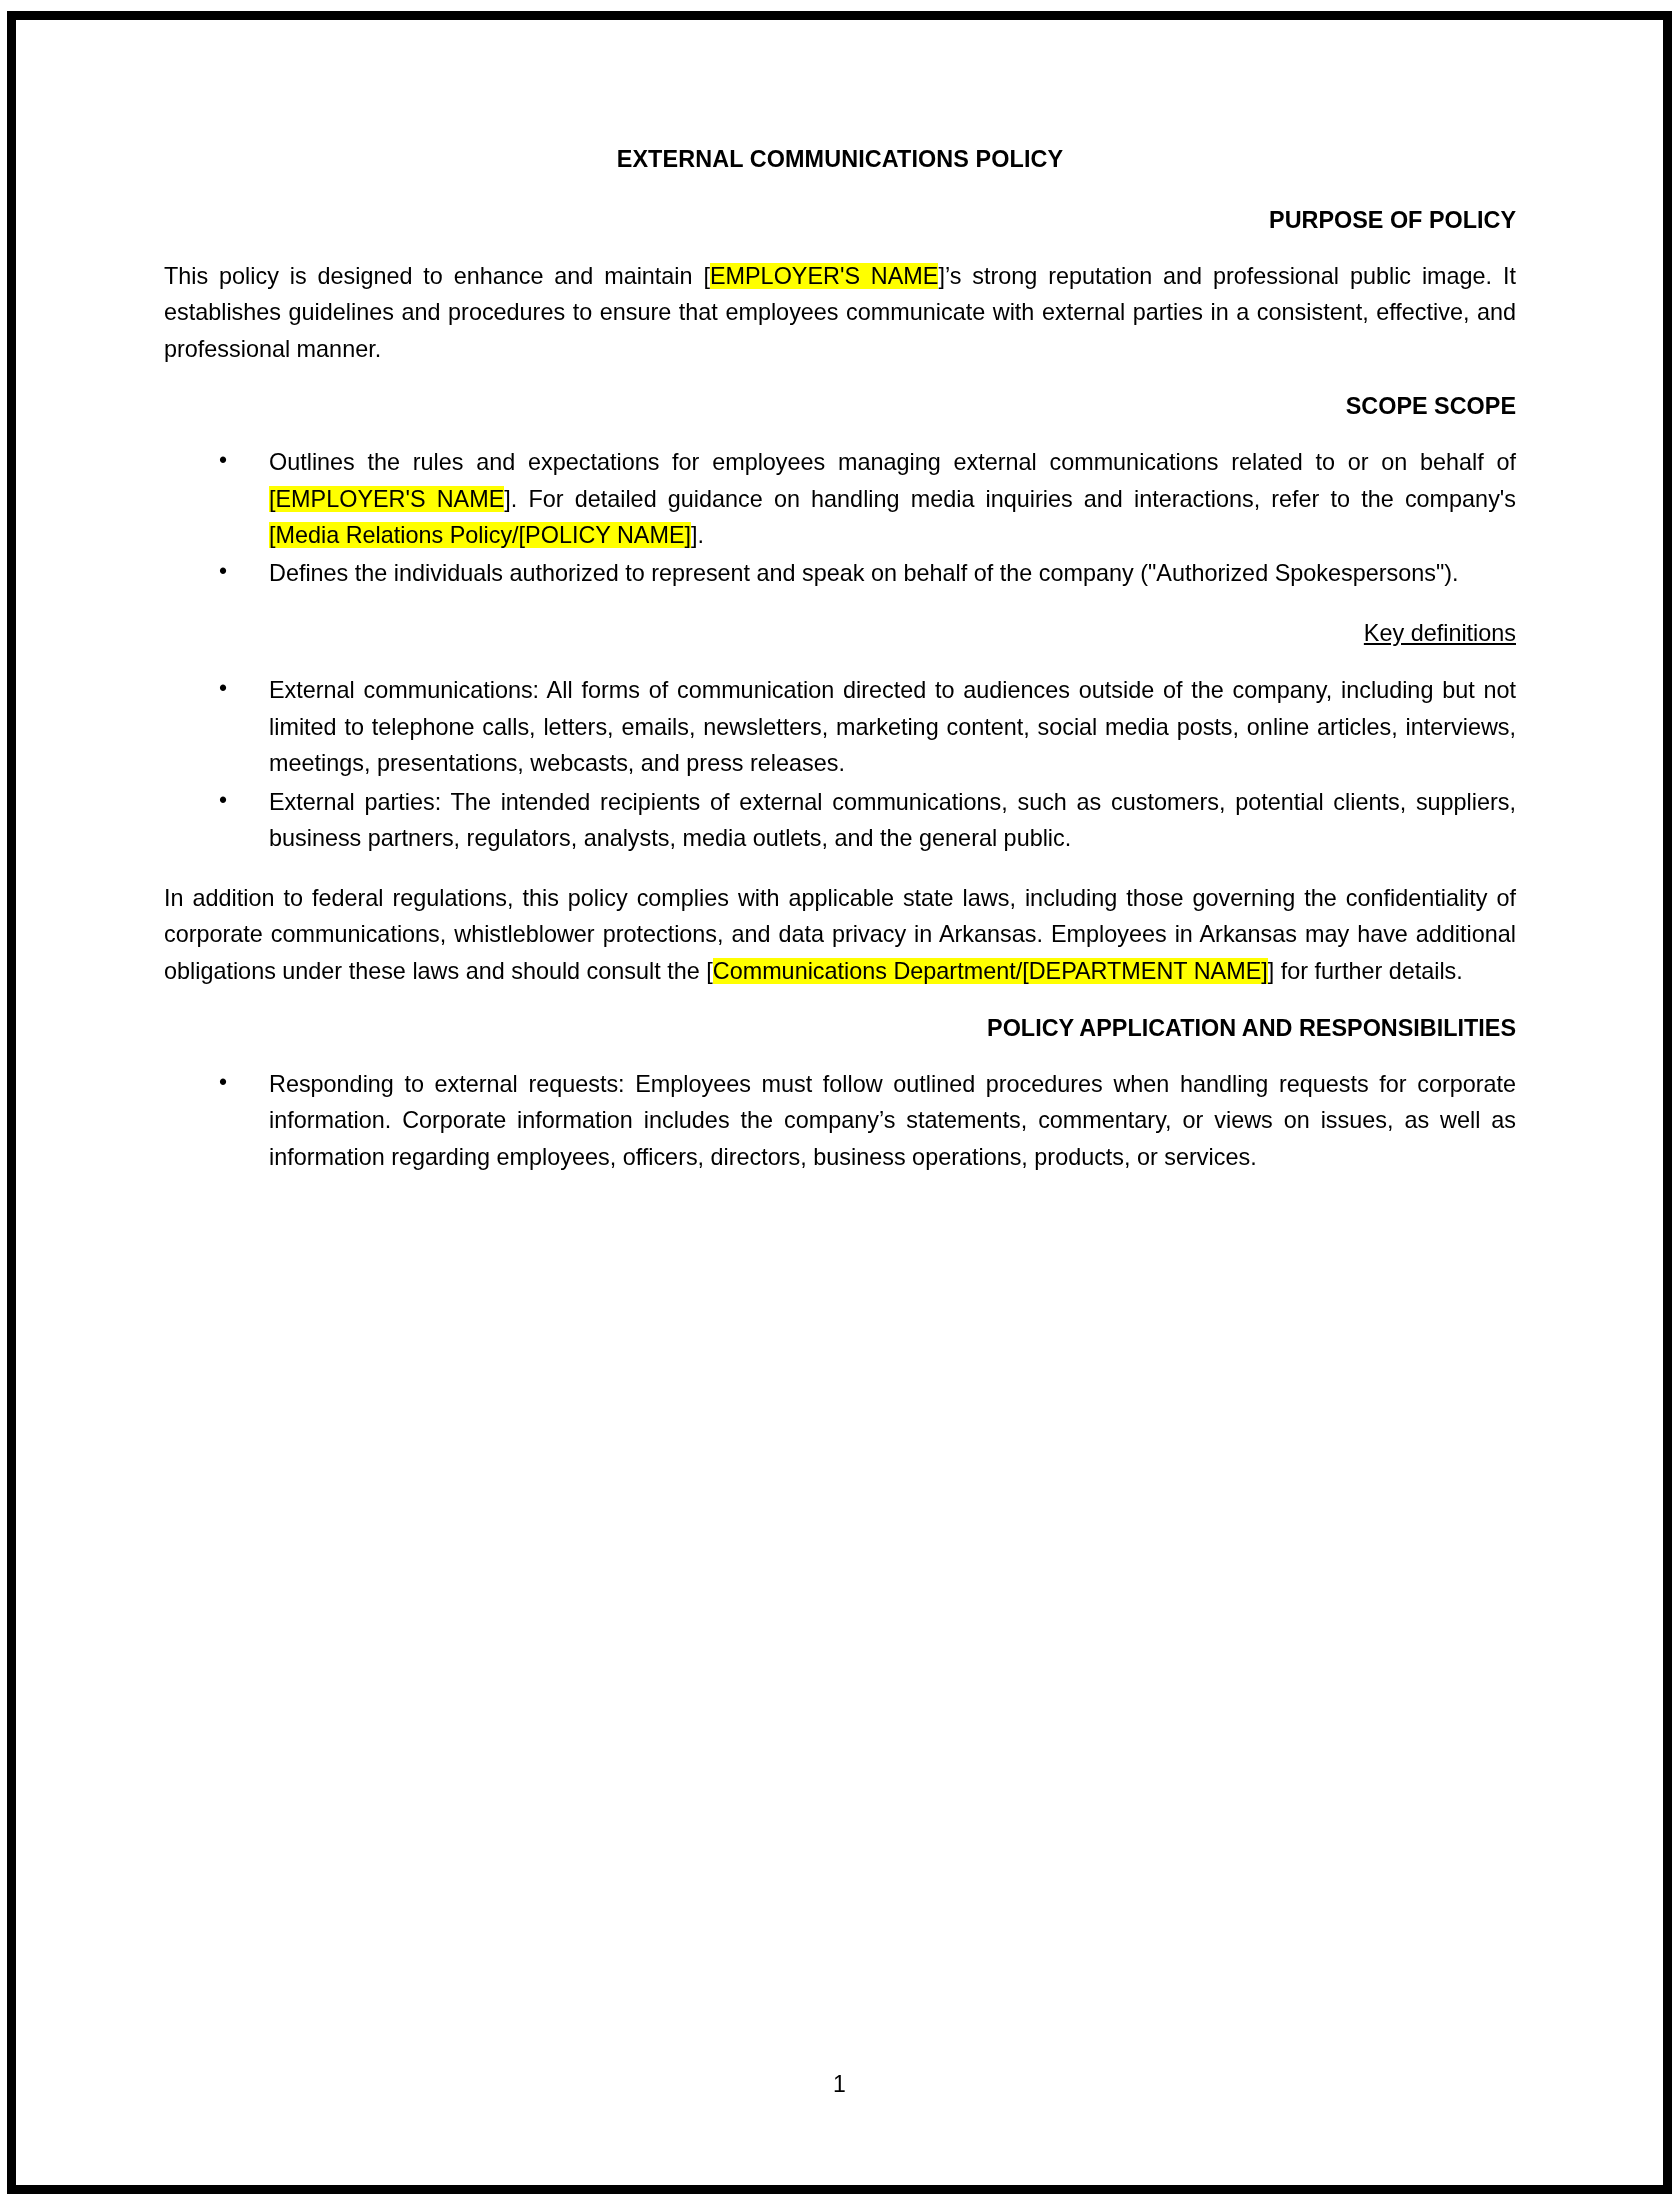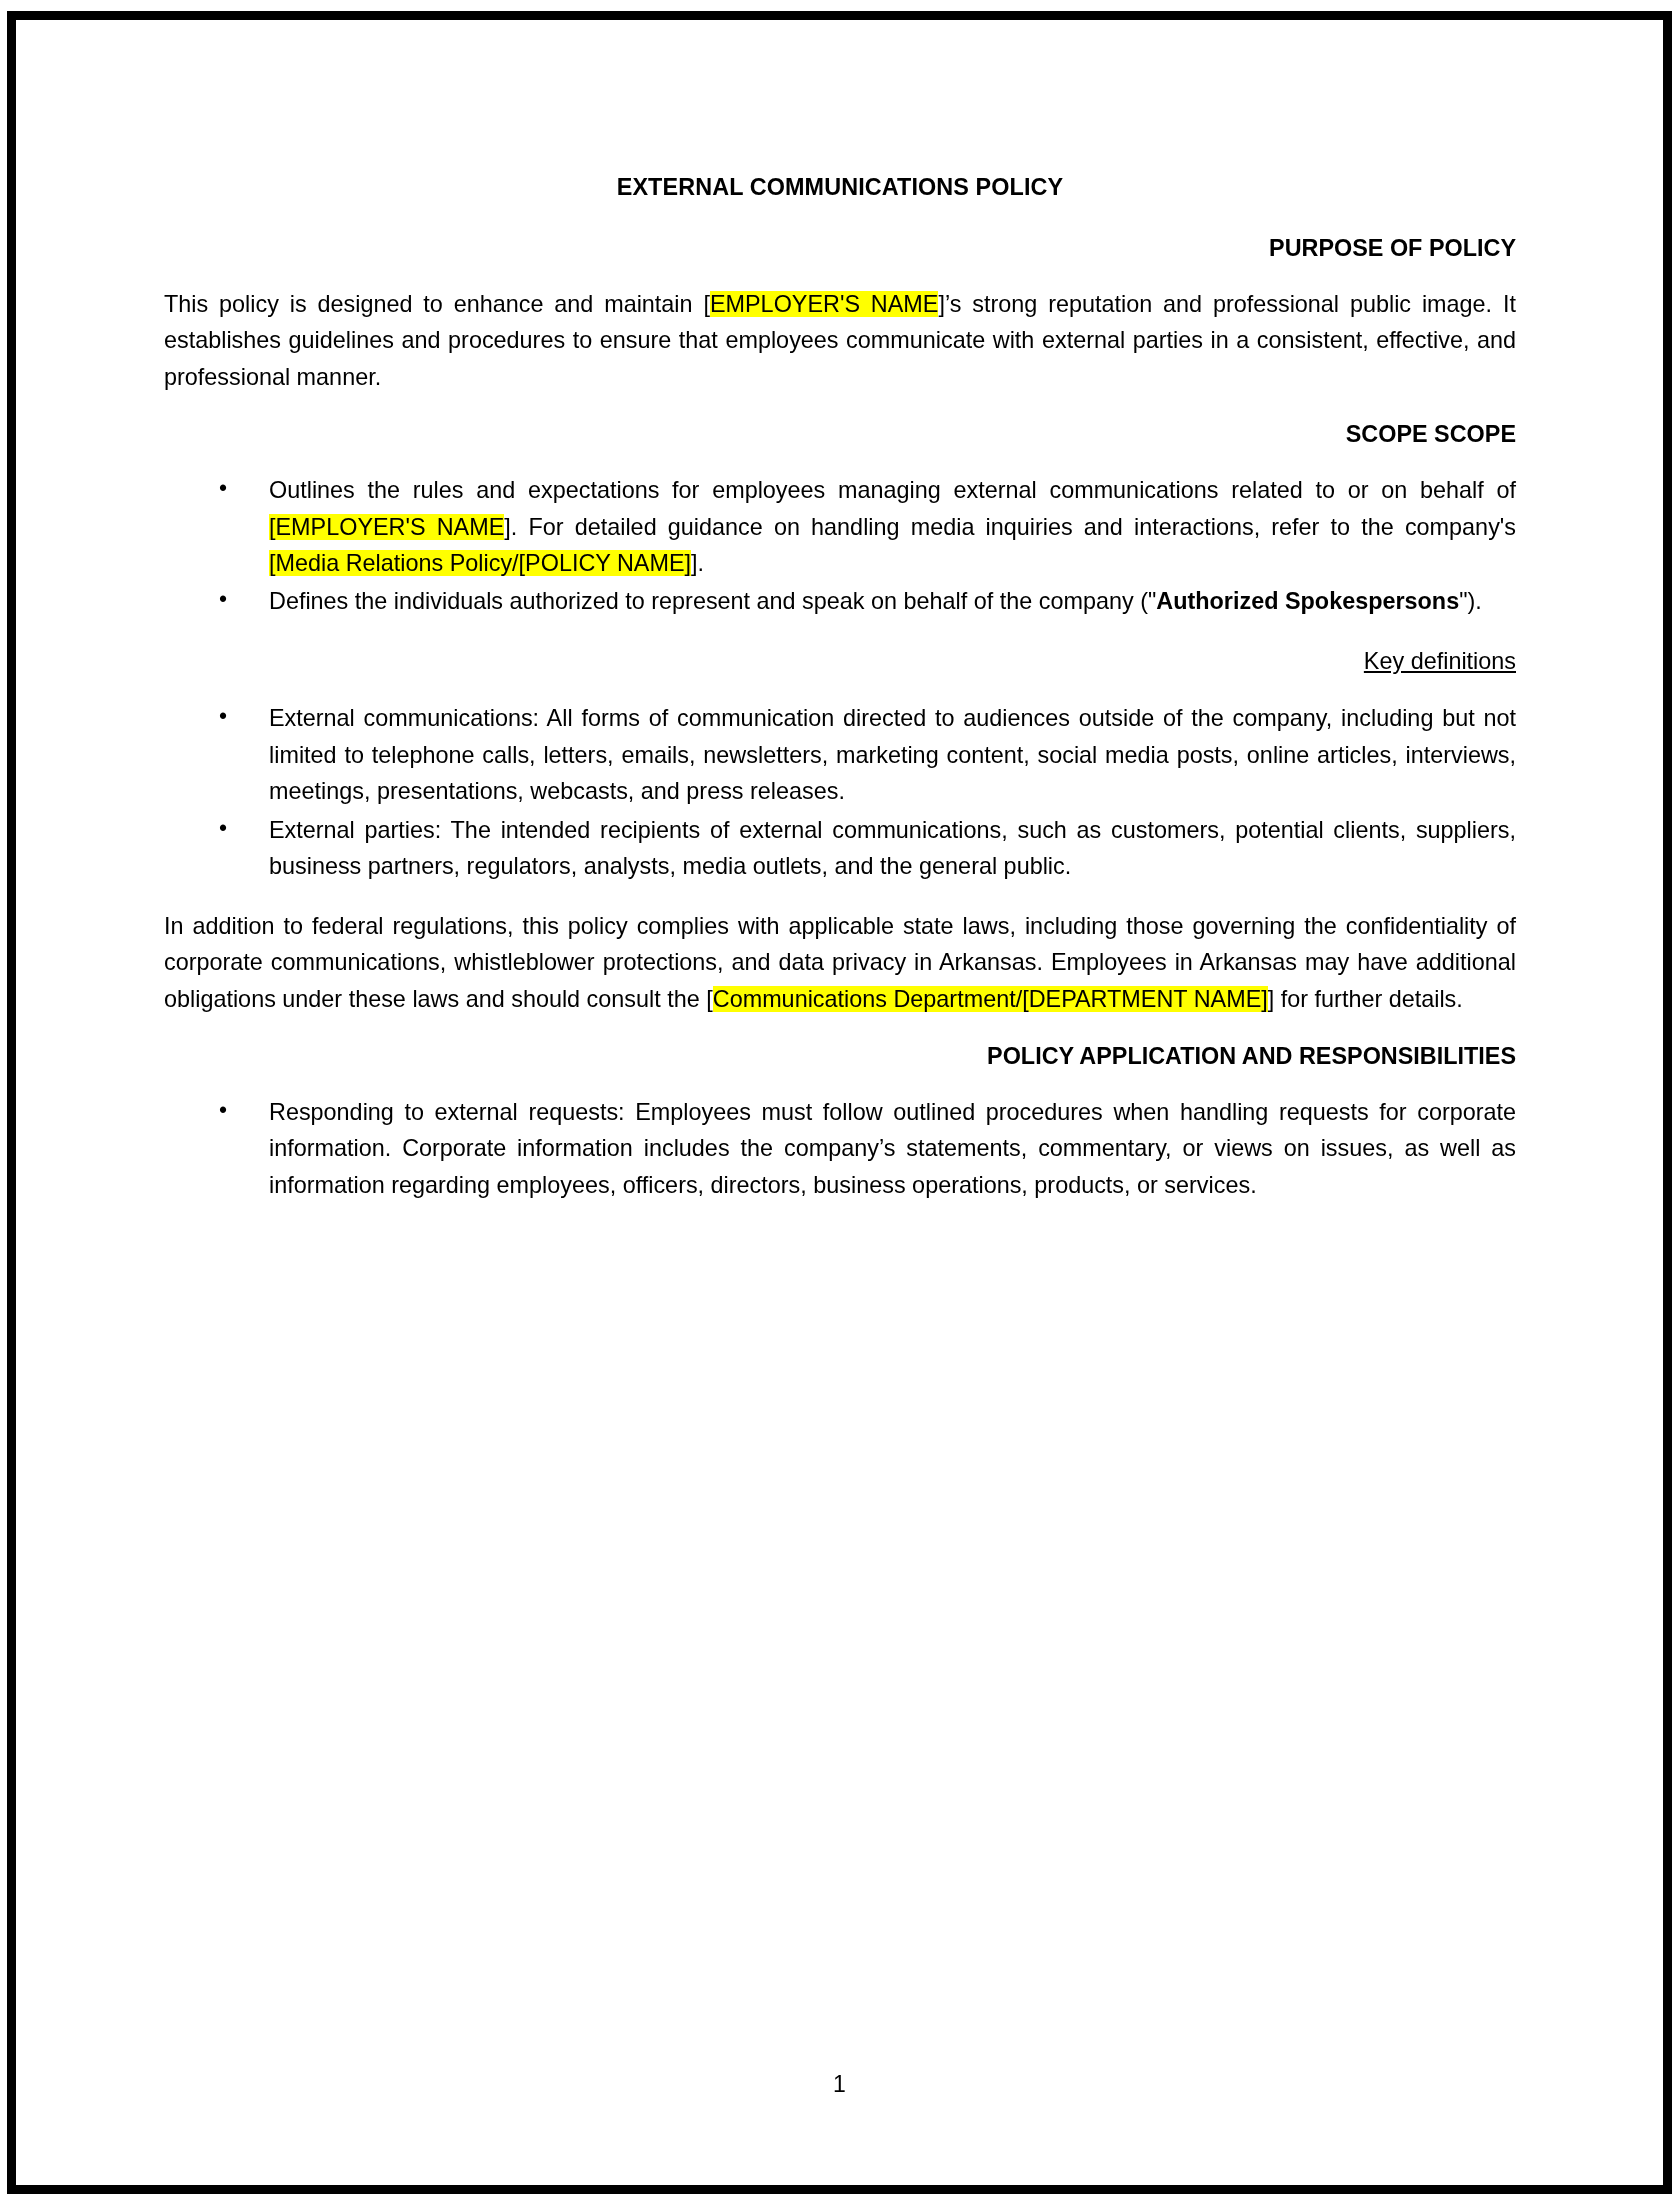--- a/index.html
+++ b/index.html
@@ -27,21 +27,21 @@
     top: 10.6px;
     right: 7px;
     bottom: 5.3px;
     border: 9.7px solid #000000;
     box-sizing: border-box;
     pointer-events: none;
   }
   .content {
     position: absolute;
     left: 164px;
-    top: 169px;
+    top: 141px;
     width: 1352px;
     box-sizing: border-box;
     font-size: 23.4px;
     line-height: 1.56;
     text-align: justify;
     -webkit-hyphens: none;
     hyphens: none;
   }
   .doc-title {
     text-align: center;
@@ -86,21 +86,21 @@
     position: absolute;
     left: 55px;
     top: -0.9px;
     font-size: 23px;
     line-height: 1.56;
   }
   .hl {
     background-color: #FFFF00;
   }
   .b {
-    font-weight: bold;
+    font-weight: normal;
   }
   .page-number {
     position: absolute;
     left: 0;
     right: 0;
     top: 2071px;
     text-align: center;
     font-size: 23px;
     font-family: "Liberation Sans", sans-serif;
   }

